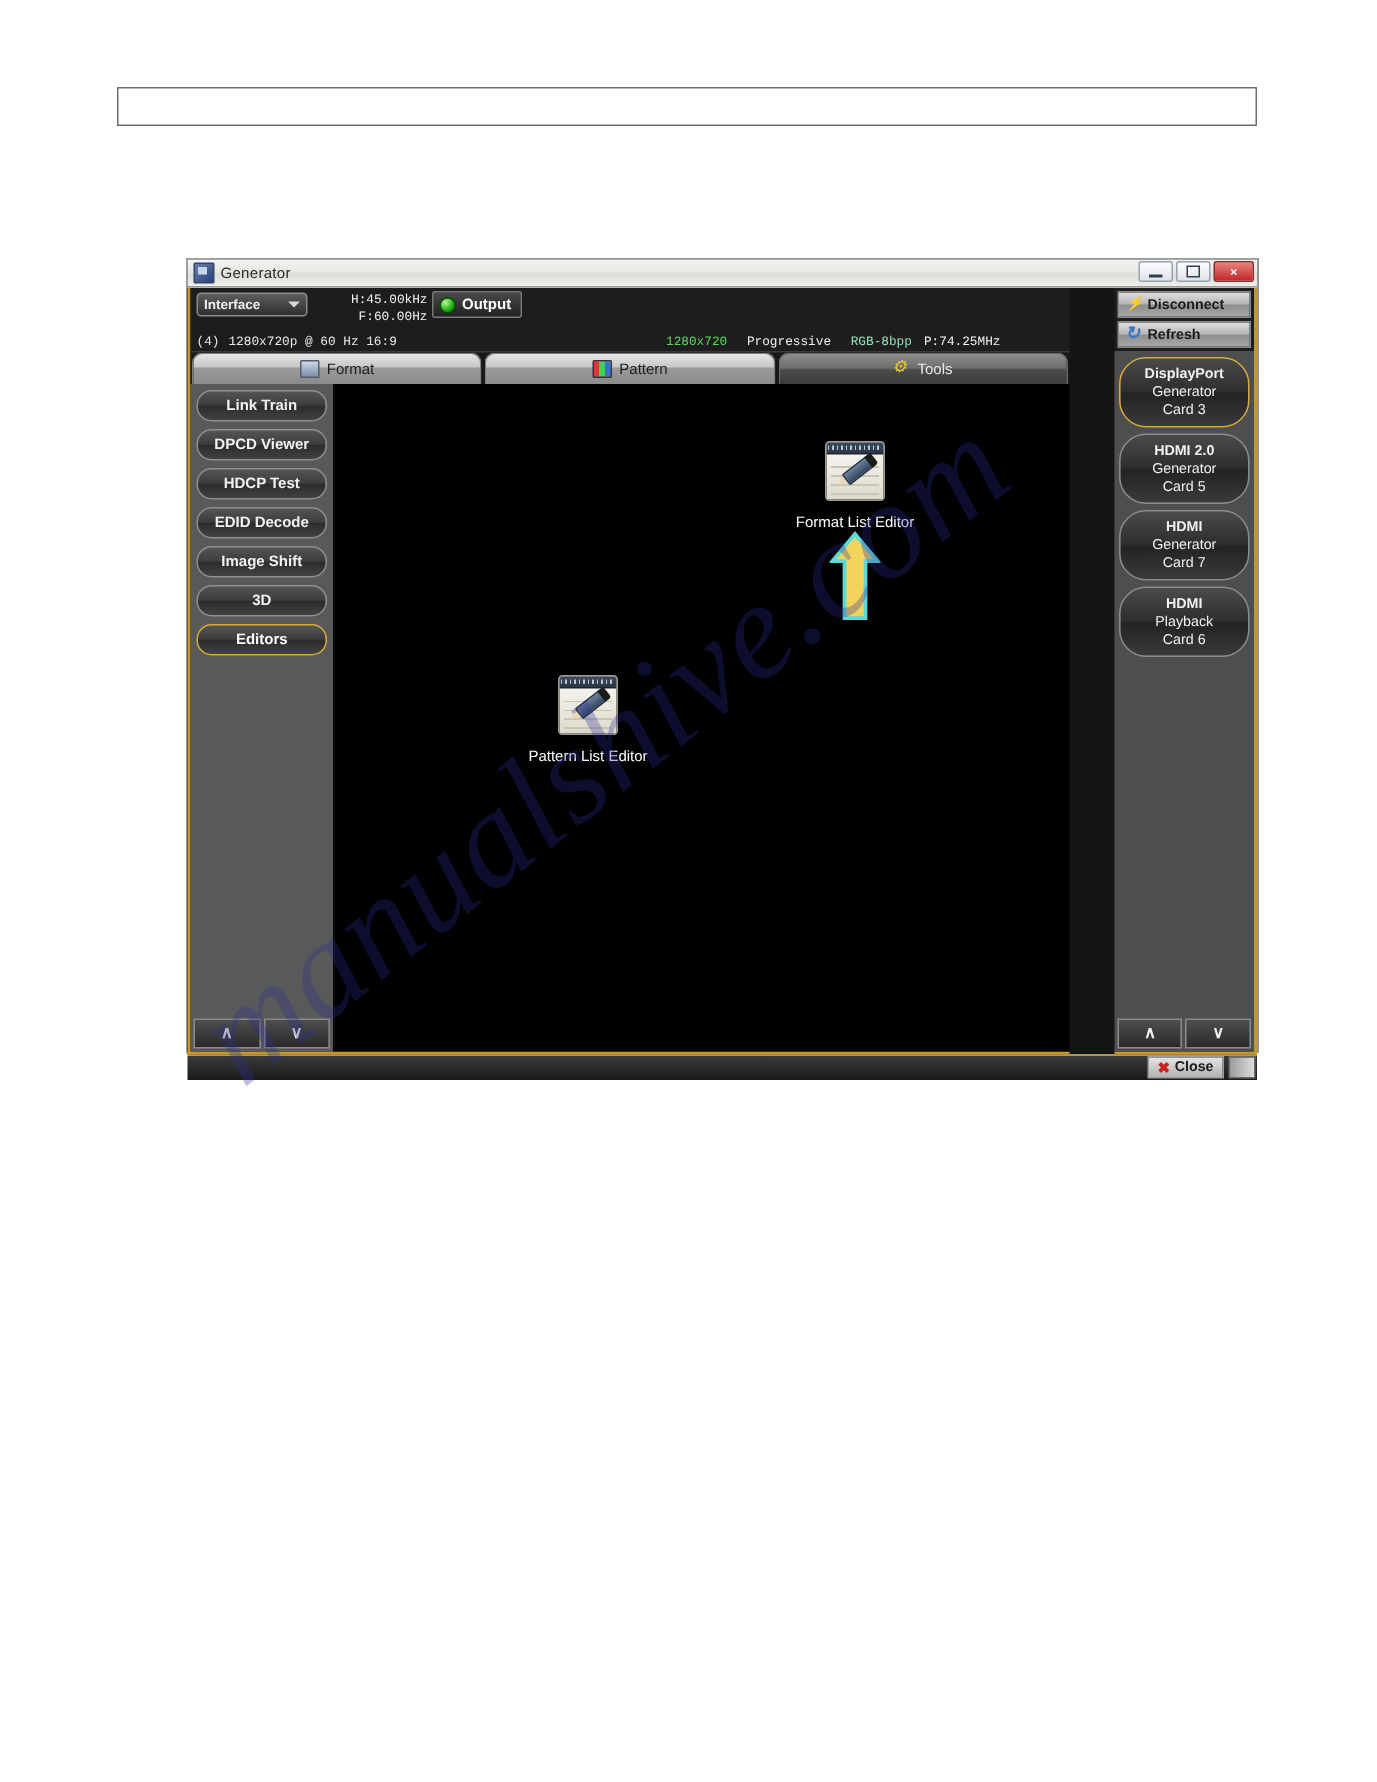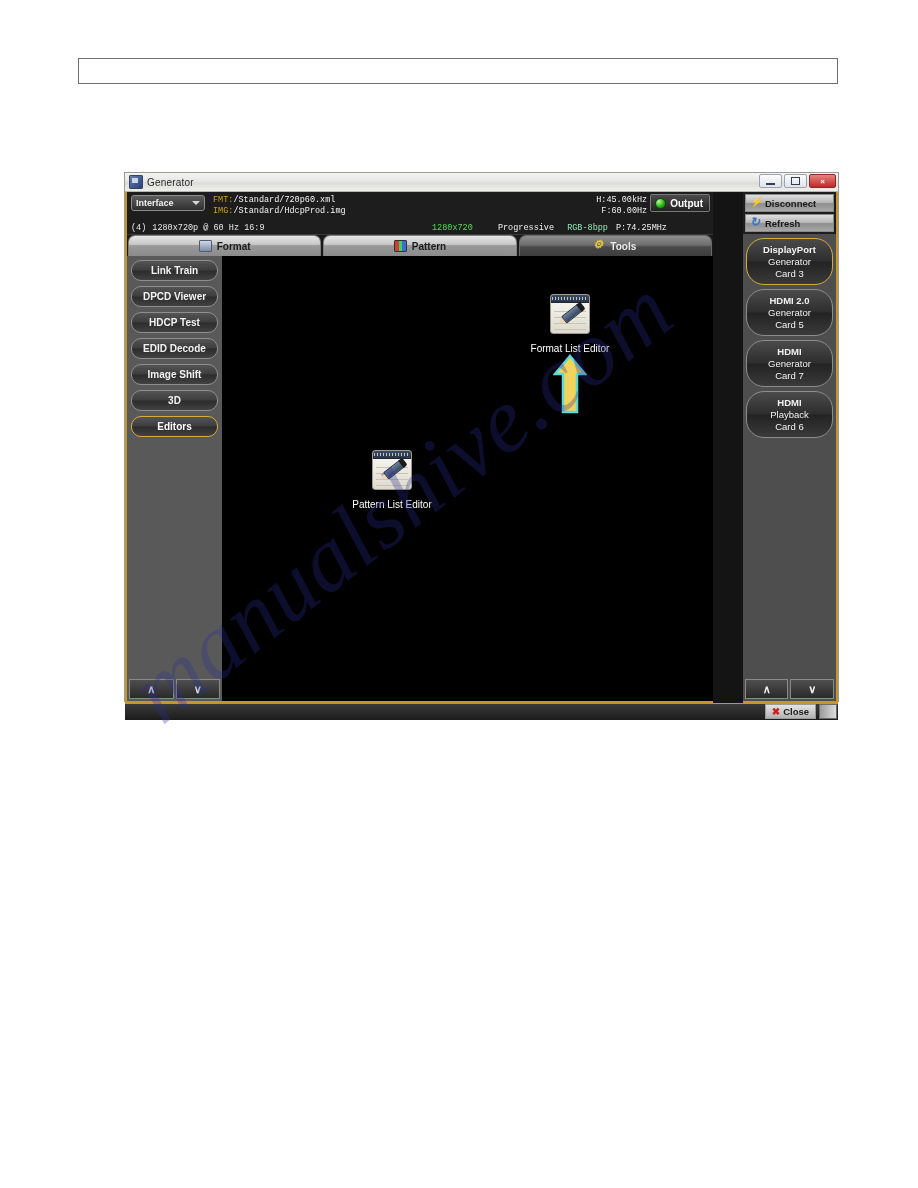--- a/index.html
+++ b/index.html
@@ -115,21 +115,21 @@
   .res-mid .c{color:#8fe3b5;}
   .res-p{color:#f2f2f2;padding-right:44px;}
 
   
   .tabs{height:21px;display:flex;gap:2px;padding:0 1px;background:#181818;}
   .tab{
     flex:1;border-radius:7px 7px 0 0;
     border:1px solid #7e7e7e;border-bottom:none;box-sizing:border-box;
     background:linear-gradient(to bottom,#e6e6e6 0%,#c7c7c7 42%,#9a9a9a 48%,#8b8b8b 100%);
     display:flex;align-items:center;justify-content:center;gap:5px;
-    font-size:10px;font-weight:bold;color:#1c1c1c;
+    font-size:10px;font-weight:normal;color:#1c1c1c;
   }
   .tab.active{
     background:linear-gradient(to bottom,#8e8e8e 0%,#6e6e6e 45%,#4a4a4a 55%,#3c3c3c 100%);
     color:#e9e9e9;border-color:#6a6a6a;
   }
   .tab .ti{width:11px;height:10px;display:inline-block;border-radius:1px;}
   .ti.format{background:linear-gradient(#cfd8e6,#7d8ea8);border:1px solid #4f5d72;}
   .ti.pattern{background:
       linear-gradient(to right,#d43b3b 0 33%,#3bd45f 33% 66%,#3b6fd4 66% 100%);
       border:1px solid #333;}
@@ -312,45 +312,37 @@
 
       <div class="infostrip">
         <div class="iface-wrap">
           <div class="iface">
             <span>Interface</span>
             <i class="caret"></i>
           </div>
         </div>
 
 
-        <div class="col-b">
-          <div class="kv">
-            <span class="k">FMT:</span><span class="v">/Standard/720p60.xml</span>
-          </div>
-          <div class="kv">
-            <span class="k">IMG:</span><span class="v">/Standard/HdcpProd.img</span>
-          </div>
-        </div>
 
         <div class="col-c">
           <div class="kv v">H:45.00kHz</div>
           <div class="kv v">F:60.00Hz</div>
         </div>
 
         <div class="outbtn">
           <i class="led"></i>
           <b>Output</b>
         </div>
 
         <div class="res-row">
           <span class="res-left">(4)</span>
           <span class="res-left" style="margin-left:6px">1280x720p @ 60 Hz 16:9</span>
           <span class="res-mid">
             <span class="g">1280x720</span>
-            <span class="w" style="margin-left:20px">Progressive</span>
+            <span class="w" style="margin-left:8px">Progressive</span>
             <span class="c" style="margin-left:8px">RGB-8bpp</span>
           </span>
           <span class="res-p">P:74.25MHz</span>
         </div>
       </div>
 
       <div class="tabs">
         <div class="tab">
           <i class="ti format"></i>
           <span>Format</span>

